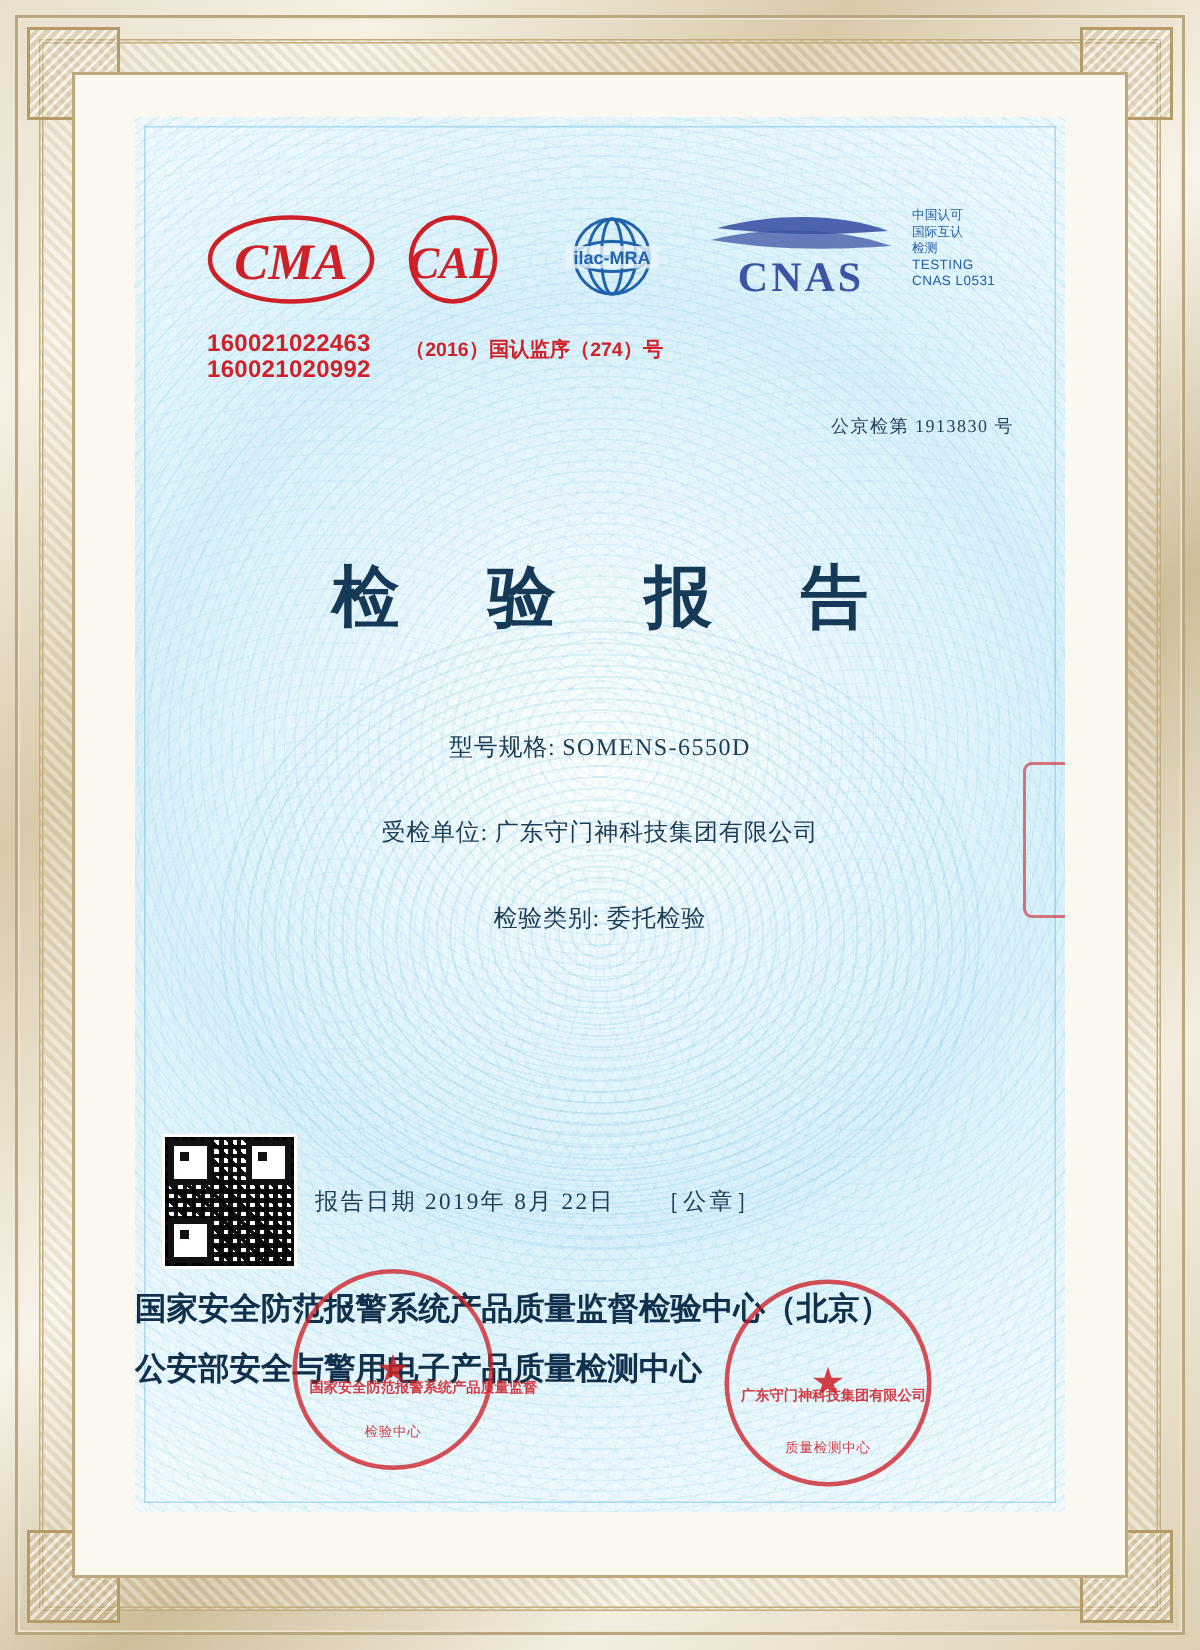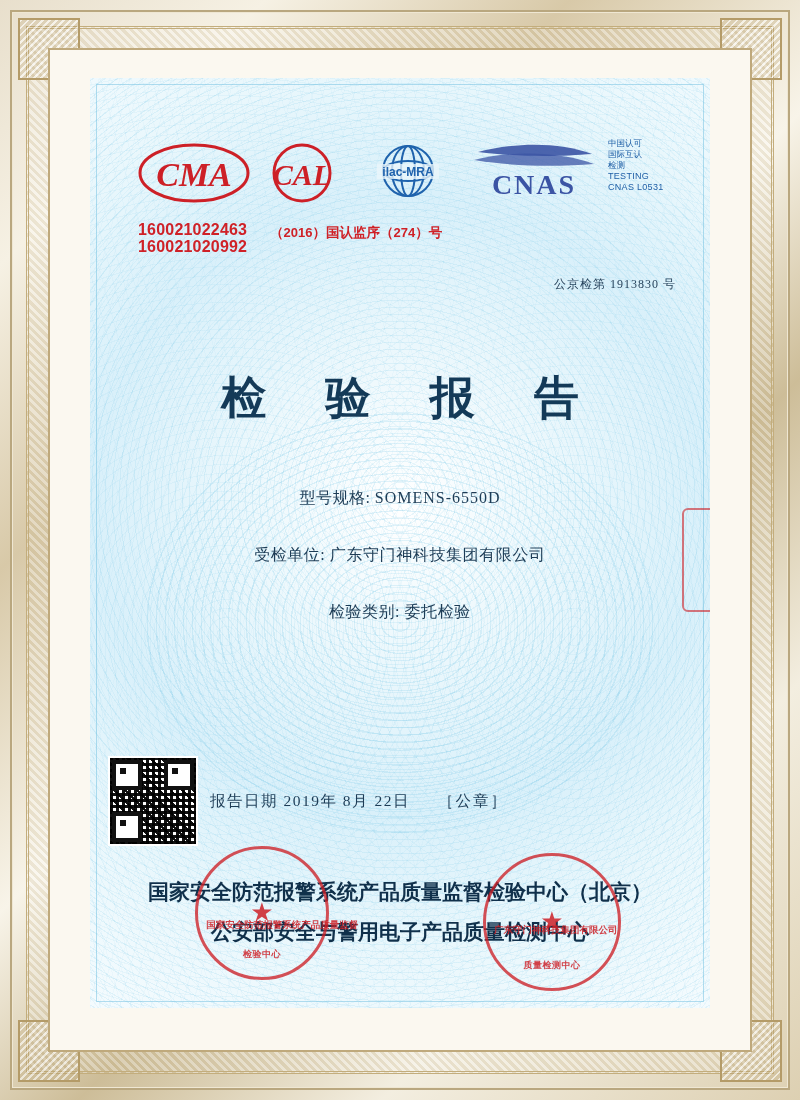--- a/index.html
+++ b/index.html
@@ -267,23 +267,22 @@
     background: #111;
   }
   .qr-eye.tl { left: 2px; top: 2px; }
   .qr-eye.tr { right: 2px; top: 2px; }
   .qr-eye.bl { left: 2px; bottom: 2px; }
 
   
   .issuer {
     position: absolute;
     left: 0;
-    top: 800px;
+    top: 780px;
     width: 620px;
-    text-align: center;
     color: #10304b;
   }
   .issuer .line1 {
     font-size: 21px;
     letter-spacing: 0px;
     margin-bottom: 12px;
     font-weight: bold;
   }
   .issuer .line2 {
     font-size: 21px;
@@ -321,21 +320,21 @@
     font-weight: bold;
     transform-origin: 0 0;
     white-space: nowrap;
   }
   .seal-bottom-text {
     position: absolute;
     left: 0;
     bottom: 16px;
     width: 100%;
     font-size: 9px;
-    font-weight: bold;
+    font-weight: normal;
     letter-spacing: 0.5px;
     margin-top: 44px;
   }
   .seal-a {
     left: 105px;
     top: 768px;
     width: 128px;
     height: 128px;
   }
   .seal-b {

